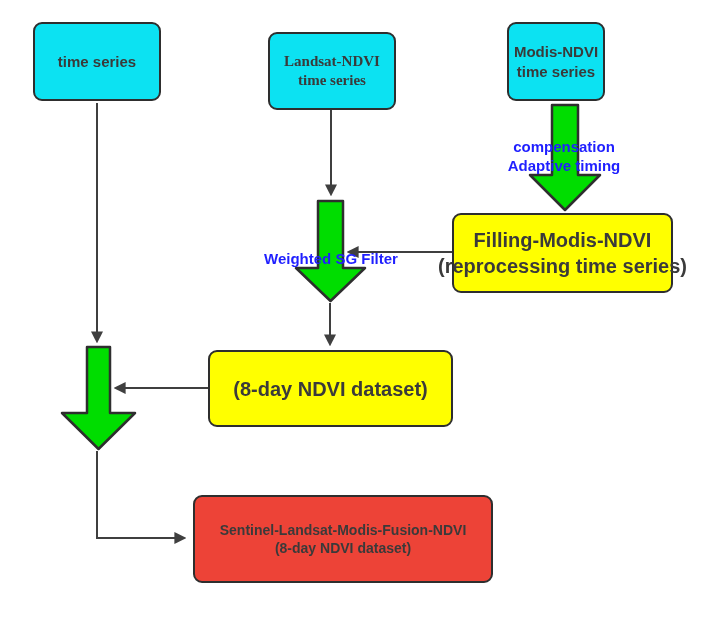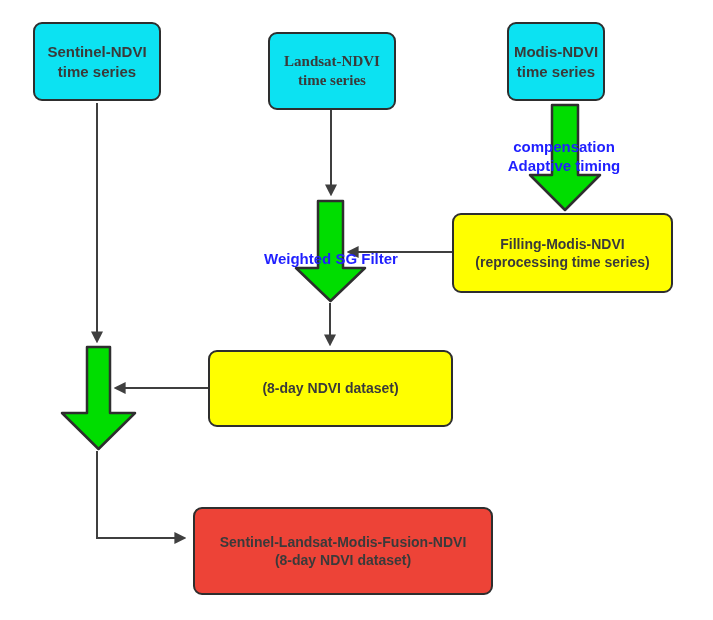--- a/index.html
+++ b/index.html
@@ -41,29 +41,29 @@
     flex-direction: column;
     align-items: center;
     justify-content: center;
     text-align: center;
     font-weight: bold;
     color: #3a3a3a;
     line-height: 1.3;
   }
   .node span { display: block; white-space: nowrap; }
   .node-cyan   { background: #0ce2f2; font-size: 15px; }
-  .node-yellow { background: #ffff00; font-size: 14px; }
+  .node-yellow { background: #ffff00; font-size: 20px; }
   .node-red    { background: #ed4337; font-size: 14px; }
 
   .node-sentinel { left: 33px;  top: 22px;  width: 128px; height: 79px; }
   .node-landsat  { left: 268px; top: 32px;  width: 128px; height: 78px; font-family: Liberation Serif, serif; }
   .node-modis    { left: 507px; top: 22px;  width: 98px; height: 79px; }
   .node-filling  { left: 452px; top: 213px; width: 221px; height: 80px; }
   .node-fusion1  { left: 208px; top: 350px; width: 245px; height: 77px; }
-  .node-fusion2  { left: 193px; top: 507px; width: 300px; height: 88px; }
+  .node-fusion2  { left: 193px; top: 495px; width: 300px; height: 88px; }
 
   
   .arrow-label {
     position: absolute;
     color: #1f1fff;
     font-weight: bold;
     font-size: 15px;
     line-height: 1.25;
     text-align: center;
     white-space: nowrap;
@@ -93,21 +93,20 @@
     <path class="connector" marker-end="url(#arw)" d="M330,303 L330,344"></path>
     <path class="connector" marker-end="url(#arw)" d="M208,388 L116,388"></path>
     <path class="connector" marker-end="url(#arw)" d="M97,451 L97,538 L184,538"></path>
 
     <polygon class="fat-arrow" points="552,105 578,105 578,175 600,175 565,210 530,175 552,175" fill="#00dd00"></polygon>
     <polygon class="fat-arrow" points="318,201 343,201 343,268 365,268 330.5,301 296,268 318,268" fill="#00dd00"></polygon>
     <polygon class="fat-arrow" points="87,347 110,347 110,413 135,413 98.5,449 62,413 87,413" fill="#00dd00"></polygon>
   </svg>
 
   <div class="node node-cyan node-sentinel">
-    <span>Sentinel-NDVI</span>
     <span>time series</span>
   </div>
 
   <div class="node node-cyan node-landsat">
     <span>Landsat-NDVI</span>
     <span>time series</span>
   </div>
 
   <div class="node node-cyan node-modis">
     <span>Modis-NDVI</span>

